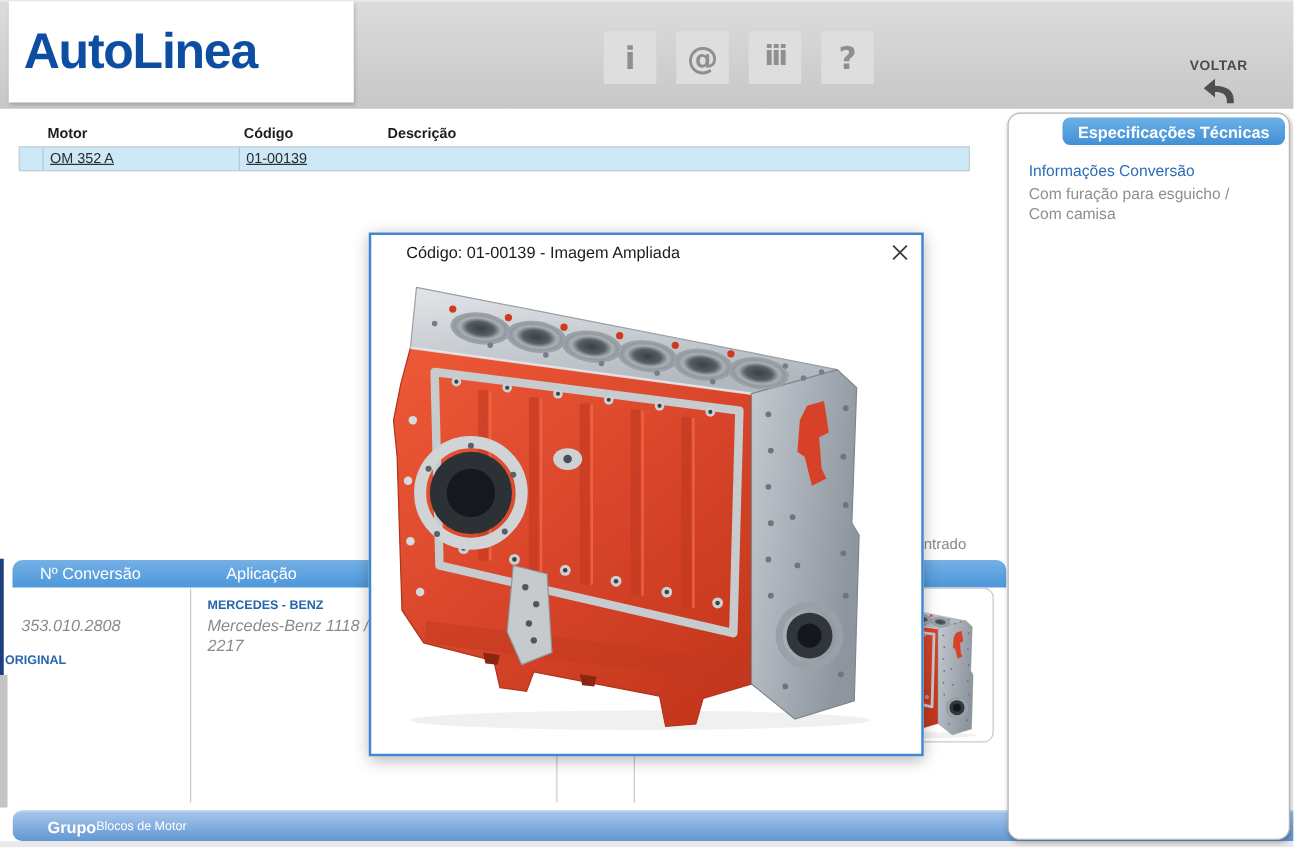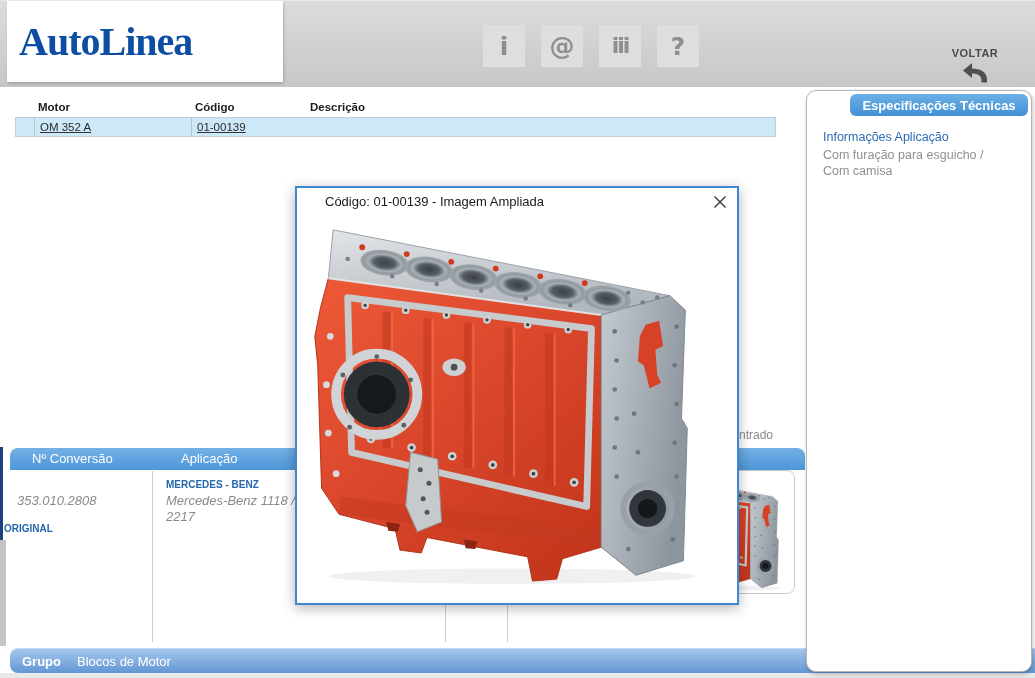--- a/index.html
+++ b/index.html
@@ -3,21 +3,21 @@
 <meta charset="utf-8">
 <style>
   html,body{margin:0;padding:0;background:#fff;}
   .stage{position:relative;width:1035px;height:678px;background:#ffffff;overflow:hidden;
          font-family:"Liberation Sans",sans-serif;color:#333;}
   
   .band{position:absolute;left:0;top:0;width:1035px;height:87px;
         background:linear-gradient(#dcdcdc,#c7c7c7);border-top:1px solid #e8e8e8;box-sizing:border-box;}
   .logo-box{position:absolute;left:7px;top:0;width:276px;height:81px;background:#fff;
             box-shadow:1px 2px 3px rgba(0,0,0,.18);display:flex;align-items:center;}
-  .logo{font-family:Liberation Serif, serif;font-weight:bold;font-size:40px;color:#0d4ea3;
+  .logo{font-family:Liberation Sans, sans-serif;font-weight:bold;font-size:40px;color:#0d4ea3;
         padding-left:12px;letter-spacing:-1px;}
   .toolbar{position:absolute;left:483px;top:24px;display:flex;gap:16px;}
   .tool-btn{width:42px;height:42px;background:#dedede;display:flex;align-items:center;justify-content:center;
             color:#8f8f8f;font-weight:bold;cursor:pointer;}
   .tool-btn .glyph{font-family:"DejaVu Sans",sans-serif;font-size:25px;line-height:1;}
   .tool-btn .glyph.small{font-size:22px;letter-spacing:-2px;}
   .voltar{position:absolute;right:30px;top:46px;width:60px;text-align:center;cursor:pointer;}
   .voltar .lbl{font-size:11px;font-weight:bold;color:#4a4a4a;letter-spacing:.5px;}
   .voltar svg{margin-top:2px;}
   
@@ -50,23 +50,23 @@
   .lbl-blue{position:absolute;font-size:10px;font-weight:bold;color:#2566ad;z-index:1;}
   .val-gray{position:absolute;font-size:13px;color:#8a8a8a;z-index:1;font-style:italic;}
   .no-records{position:absolute;top:428px;right:262px;font-size:12px;color:#8a8a8a;z-index:1;white-space:nowrap;}
   
   .thumb-card{position:absolute;left:640px;top:470px;width:153px;height:122px;background:#fff;
               border:1px solid #c9c9c9;border-radius:8px;z-index:2;overflow:hidden;}
   .thumb-card svg{position:absolute;right:3px;top:1px;height:120px;}
   
   .grupo-bar{position:absolute;left:10px;top:648px;width:1025px;height:25px;
              border-radius:8px 0 0 8px;background:linear-gradient(#a5c7ec,#6396d3);
-             border-top:1px solid #c2d8f2;display:flex;align-items:center;color:#fff;z-index:1;box-sizing:border-box;}
+             border-top:1px solid #c2d8f2;display:flex;align-items:center;color:#fff;z-index:1;box-sizing:border-box;padding-left:16px;}
   .grupo-bar .g-lbl{font-weight:bold;font-size:13px;margin-left:12px;}
-  .grupo-bar .g-val{font-size:13px;margin-left:16px;}
+  .grupo-bar .g-val{font-size:10px;}
   .bottom-strip{position:absolute;left:0;top:673px;width:1035px;height:5px;background:#e9e9e9;}
   .edge-navy{position:absolute;left:0;top:447px;width:3px;height:143px;background:#1e3f7d;}
   .edge-gray{position:absolute;left:0;top:540px;width:6px;height:106px;background:#c4c4c4;}
   
   .modal{position:absolute;left:295px;top:186px;width:440px;height:415px;background:#fff;
          border:2px solid #3f87cf;box-shadow:0 3px 12px rgba(0,0,0,.3);z-index:20;}
   .modal-title{position:absolute;left:28px;top:6px;font-size:13px;color:#1a1a1a;}
   .modal-close{position:absolute;right:10px;top:7px;width:14px;height:14px;cursor:pointer;}
   .modal-img{position:absolute;left:12px;top:30px;}
 </style>
@@ -300,21 +300,21 @@
     </div>
     <div class="mt-row">
       <span></span>
       <span>OM 352 A</span>
       <span>01-00139</span>
     </div>
   </div>
 
   <div class="spec-panel">
     <div class="spec-head">Especificações Técnicas</div>
-    <div class="spec-link">Informações Aplicação</div>
+    <div class="spec-link">Informações Conversão</div>
     <div class="spec-line1">Com furação para esguicho /</div>
     <div class="spec-line2">Com camisa</div>
   </div>
 
   <div class="no-records">Nenhum registro encontrado</div>
 
   <div class="bp-header">
     <span class="h0">Nº Conversão</span>
     <span class="h1">Aplicação</span>
   </div>

